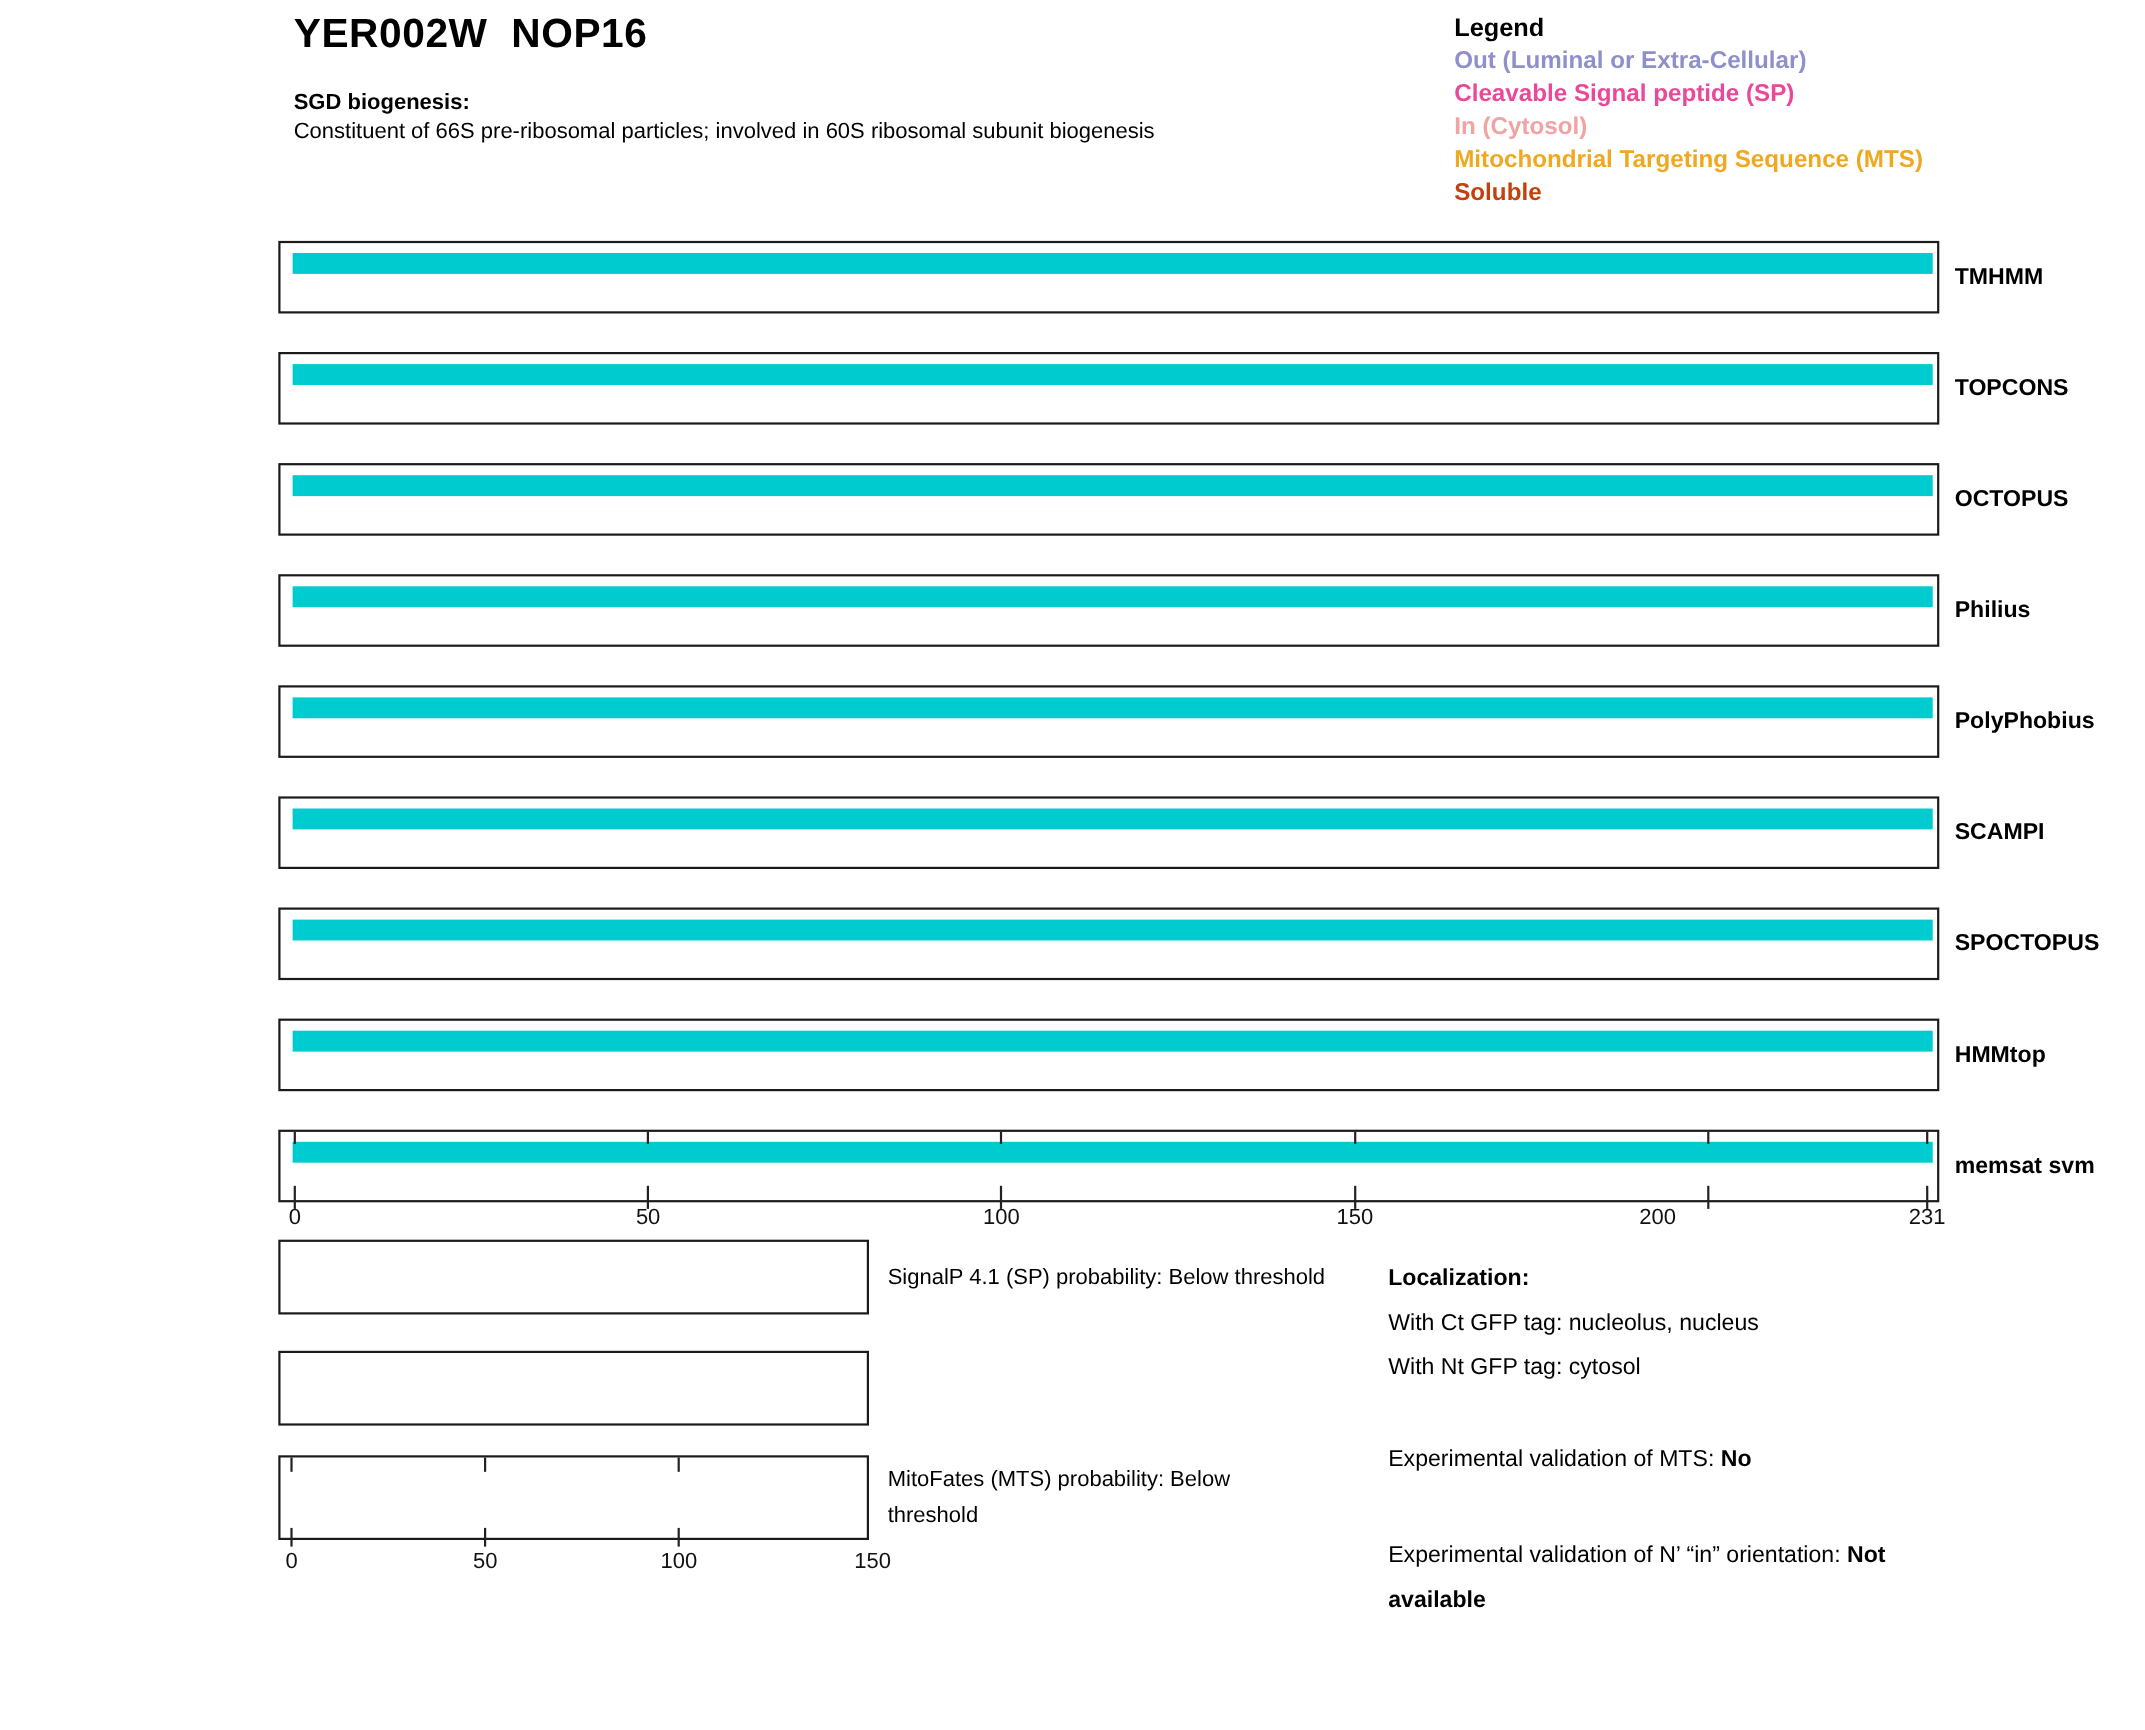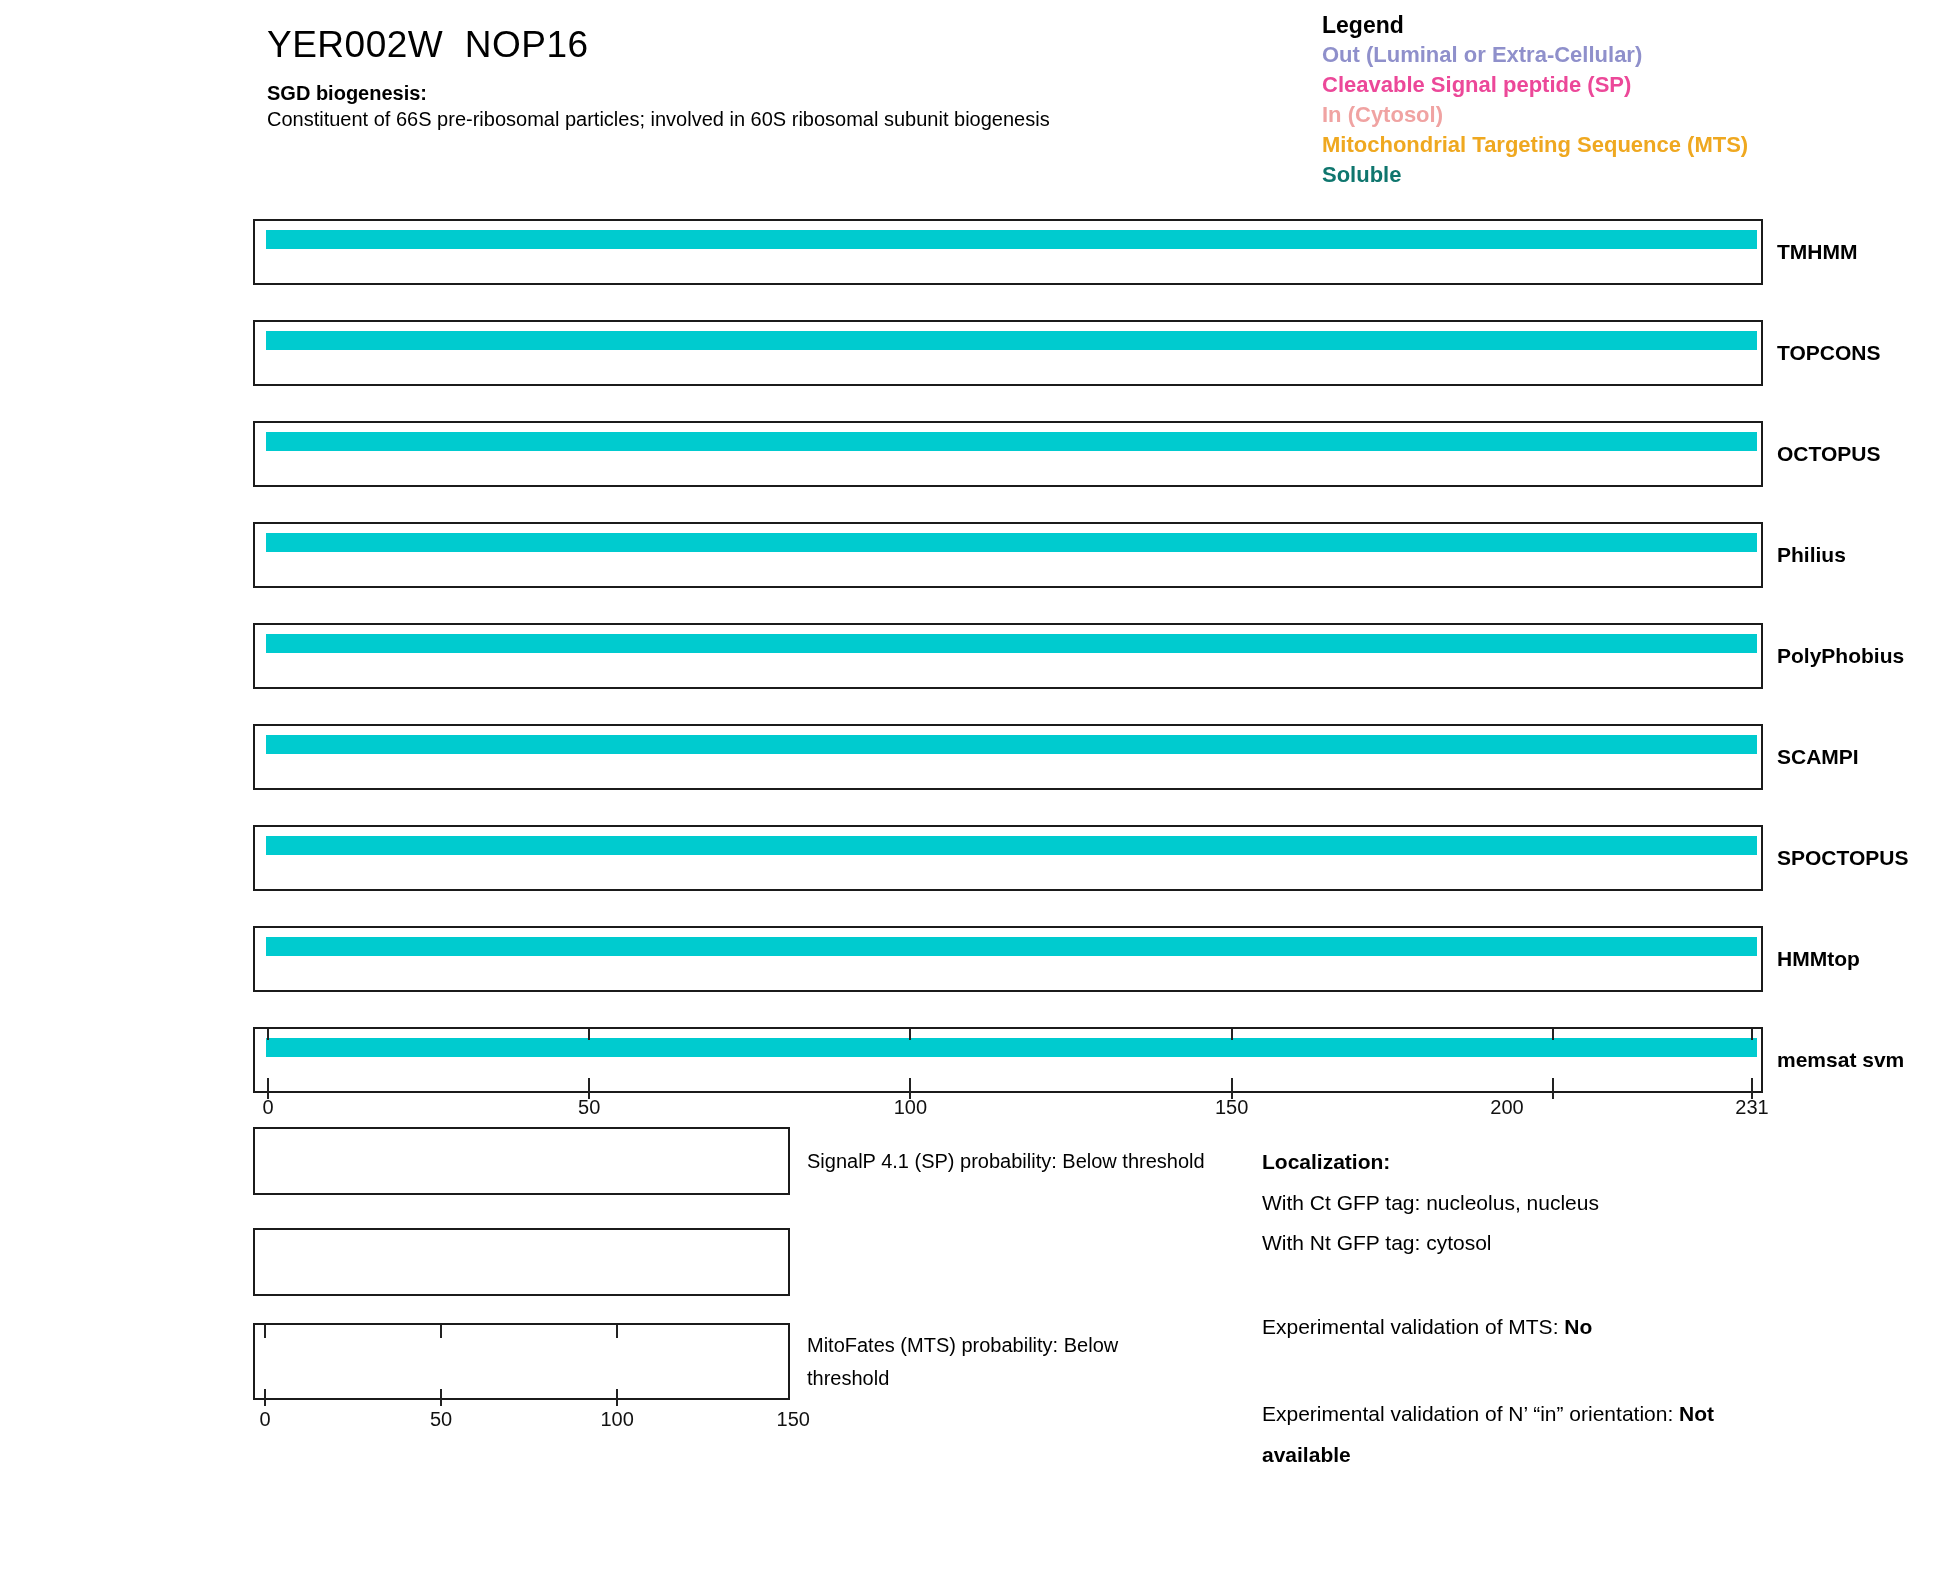--- a/index.html
+++ b/index.html
@@ -1,21 +1,21 @@
 <!DOCTYPE html>
 <html><head>
 <meta charset="utf-8">
 <style>
   html,body{margin:0;padding:0;background:#fff;}
   .page{
     position:relative;width:1950px;height:1573px;background:#fff;overflow:hidden;
     font-family:"Liberation Sans",sans-serif;color:#000;
   }
   
-  .title{position:absolute;left:267px;top:24px;font-size:37px;font-weight:normal;white-space:pre;letter-spacing:.5px;}
+  .title{position:absolute;left:267px;top:10px;font-size:37px;font-weight:bold;white-space:pre;letter-spacing:.5px;}
   .sgd-label{position:absolute;left:267px;top:82px;font-size:20px;font-weight:bold;}
   .description{position:absolute;left:267px;top:108px;font-size:20px;white-space:nowrap;}
   
   .legend{position:absolute;left:1322px;top:10px;}
   .legend-title{font-size:23px;font-weight:bold;line-height:30px;}
   .legend-item{font-size:22px;font-weight:bold;line-height:30px;white-space:nowrap;}
   
   .tracks{position:absolute;left:253px;top:219px;}
   .track-row{position:relative;width:1510px;height:66px;margin-bottom:35px;}
   .track-box{position:absolute;left:0;top:0;width:1510px;height:66px;border:2px solid #1b1b1b;background:#fff;box-sizing:border-box;}
@@ -65,21 +65,21 @@
 
         <div class="legend-item" style="color: rgb(143, 144, 203);">Out (Luminal or Extra-Cellular)</div>
 
 
         <div class="legend-item" style="color: #ec4899;">Cleavable Signal peptide (SP)</div>
 
         <div class="legend-item" style="color: rgb(240, 163, 162);">In (Cytosol)</div>
 
         <div class="legend-item" style="color: rgb(239, 168, 32);">Mitochondrial Targeting Sequence (MTS)</div>
 
-        <div class="legend-item" style="color: #0f766e;">Soluble</div>
+        <div class="legend-item" style="color: #c2410c;">Soluble</div>
       </div>
   </div>
 
   <div class="tracks">
 
       <div class="track-row">
         <div class="track-box"></div>
         <div class="bar" style="background: rgb(0, 203, 207);"></div>
 
         <div class="track-label">TMHMM</div>

